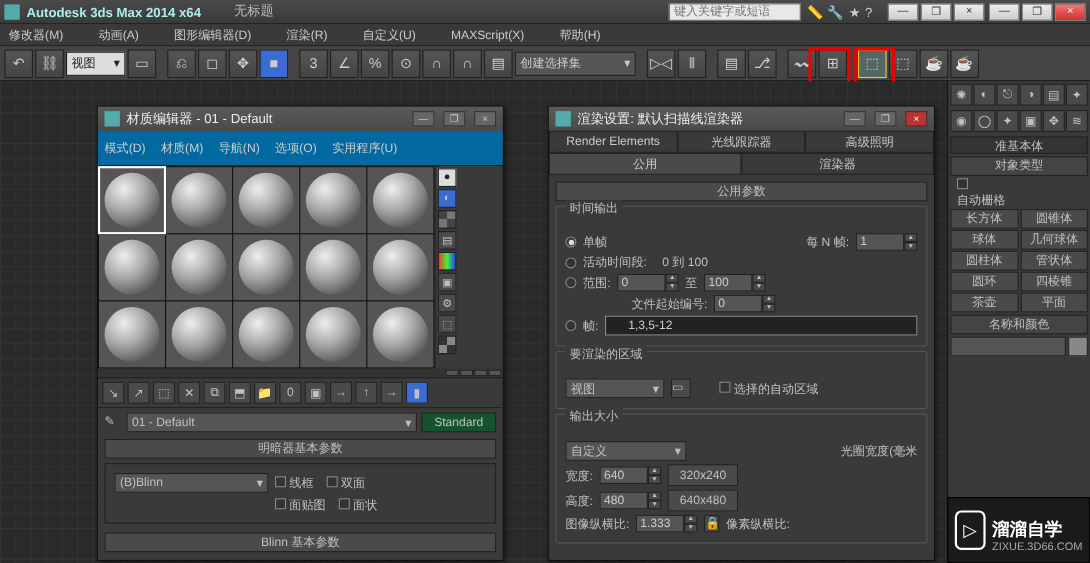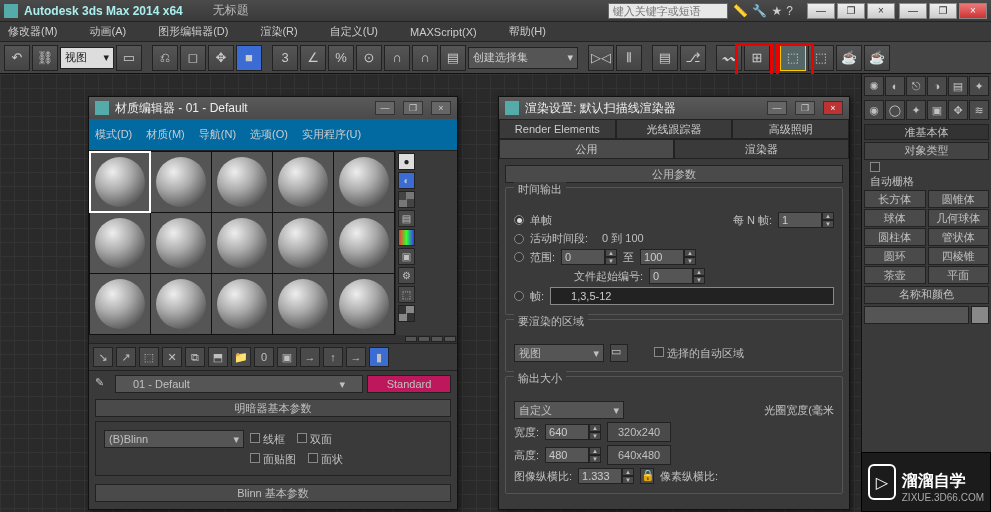--- a/index.html
+++ b/index.html
@@ -59,22 +59,22 @@
 
 .mat-scroll { height:8px; background:#333; display:flex; justify-content:flex-end; padding:1px;}
 .mat-scroll .arrow { width:12px;height:6px;background:#555;margin-left:1px;border:1px solid #222;}
 
 .mat-toolbar { display:flex; padding:3px 4px; gap:3px; flex-wrap:wrap; border-top:1px solid #222;}
 .mat-toolbar .mb { width:20px;height:20px; background:#4a4a4a;border:1px solid #222;display:flex;align-items:center;justify-content:center;font-size:11px;}
 .mat-toolbar .mb.sel { background:#3a6cd4;}
 
 .mat-sel { display:flex; align-items:center; gap:4px; padding:4px 6px; border-top:1px solid #222;}
 .mat-sel .pipette { width:16px;height:16px;}
-.mat-sel .combo { flex:1; height:18px; background:#555; border:1px solid #222; display:flex;align-items:center;padding:0 17px; justify-content:space-between;}
-.mat-sel .btn { width:84px;height:18px;background:#be185d;border:1px solid #222;display:flex;align-items:center;justify-content:center;text-align:right;}
+.mat-sel .combo { flex:1; height:18px; background:#555; border:1px solid #222; display:flex;align-items:center;padding:0 4px; justify-content:space-between;}
+.mat-sel .btn { width:68px;height:18px;background:#14532d;border:1px solid #222;display:flex;align-items:center;justify-content:center;text-align:right;}
 
 .rollout-hd { height:18px; background:#4a4a4a; border:1px solid #222; text-align:center;line-height:16px; margin:2px 6px;}
 .rollout { margin:2px 6px 6px; border:1px solid #222; padding:8px; display:flex; flex-direction:column; gap:4px;}
 .rollout .row { display:flex; align-items:center; gap:6px;}
 .rollout .combo { height:18px; background:#555;border:1px solid #222;padding:0 4px;display:flex;align-items:center;justify-content:space-between;}
 .chk { width:10px;height:10px;border:1px solid #888;background:#333;margin-right:3px;display:inline-block;}
 
 
 .tabs { display:flex; }
 .tabs .tab { flex:1; height:20px; background:#3a3a3a; border:1px solid #222; display:flex;align-items:center;justify-content:center; color:#ccc;}

